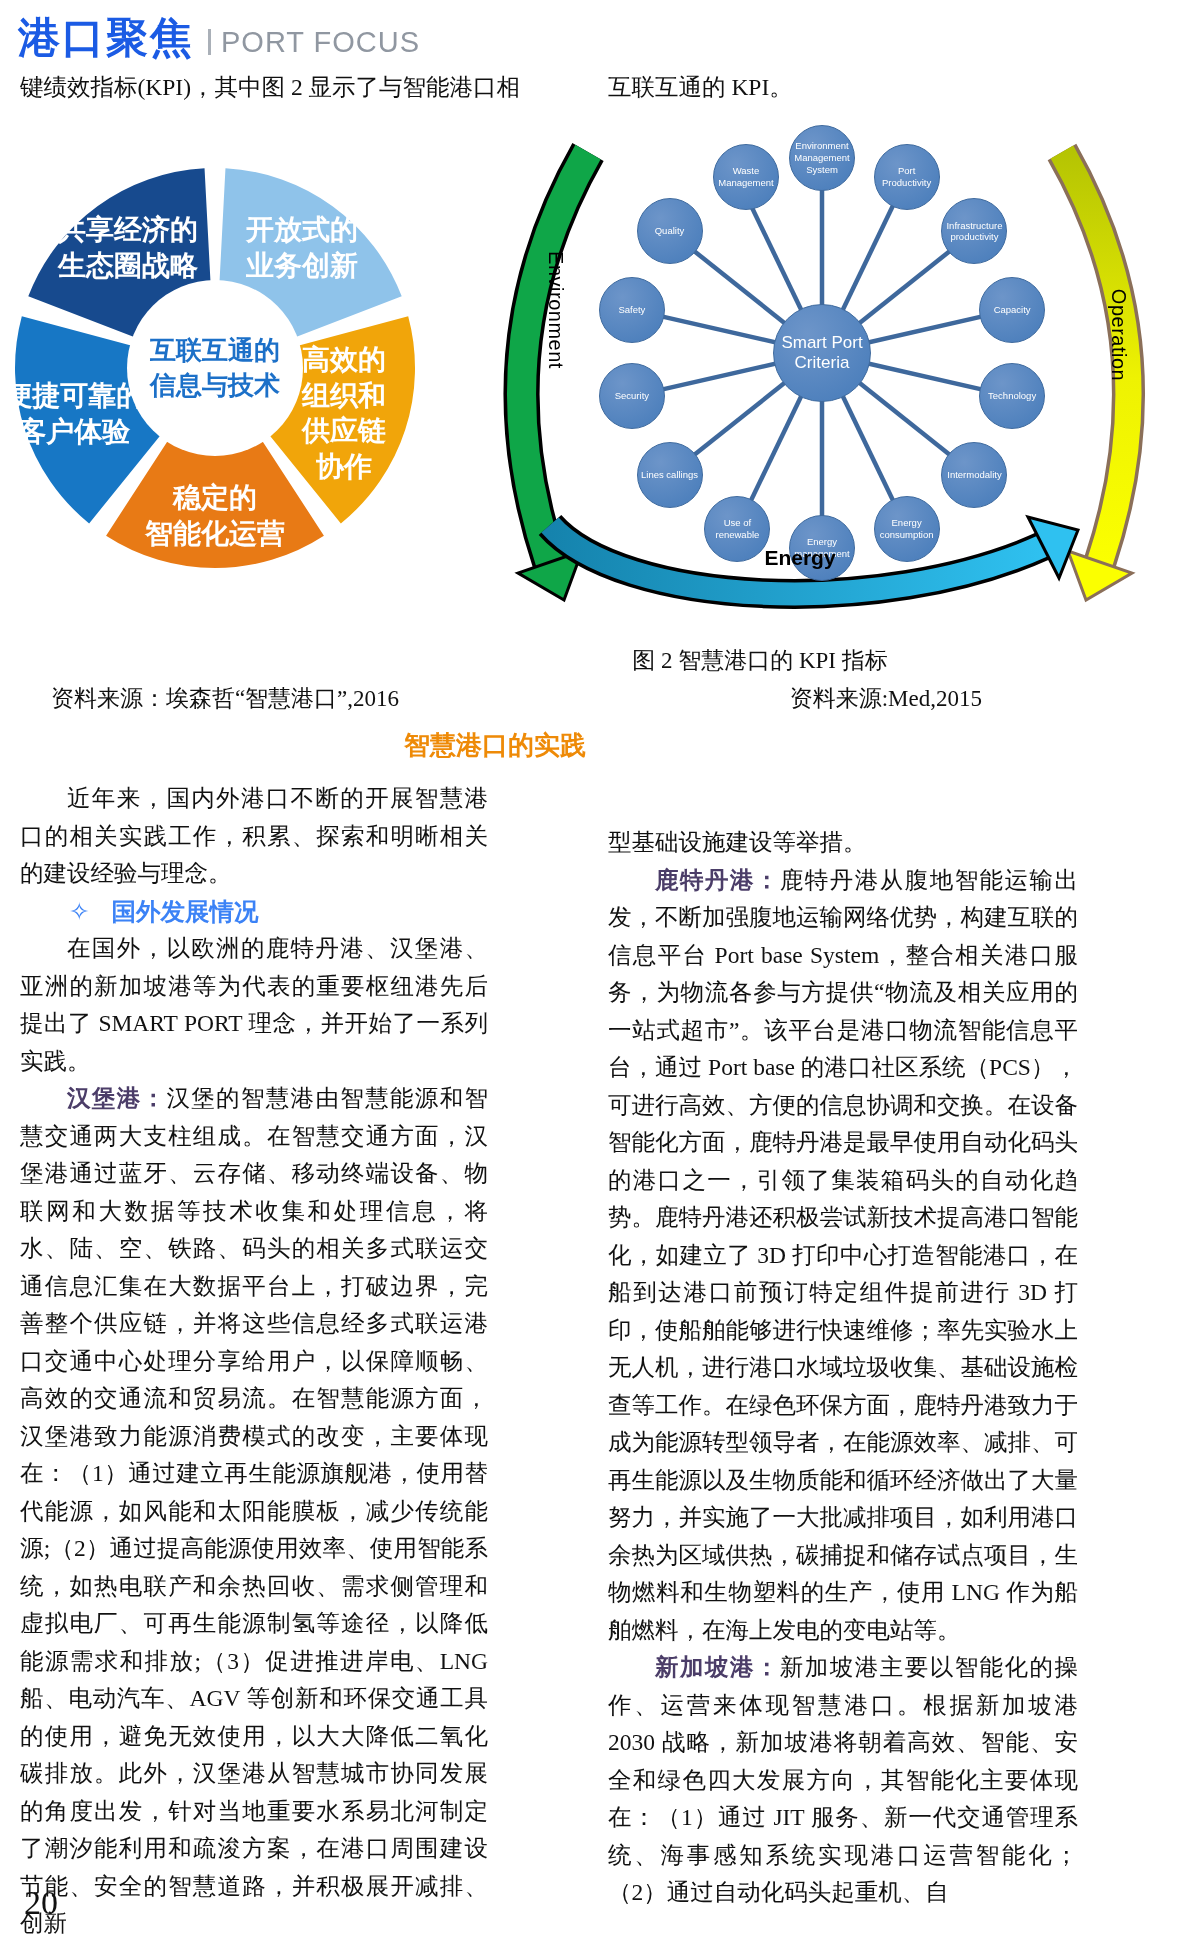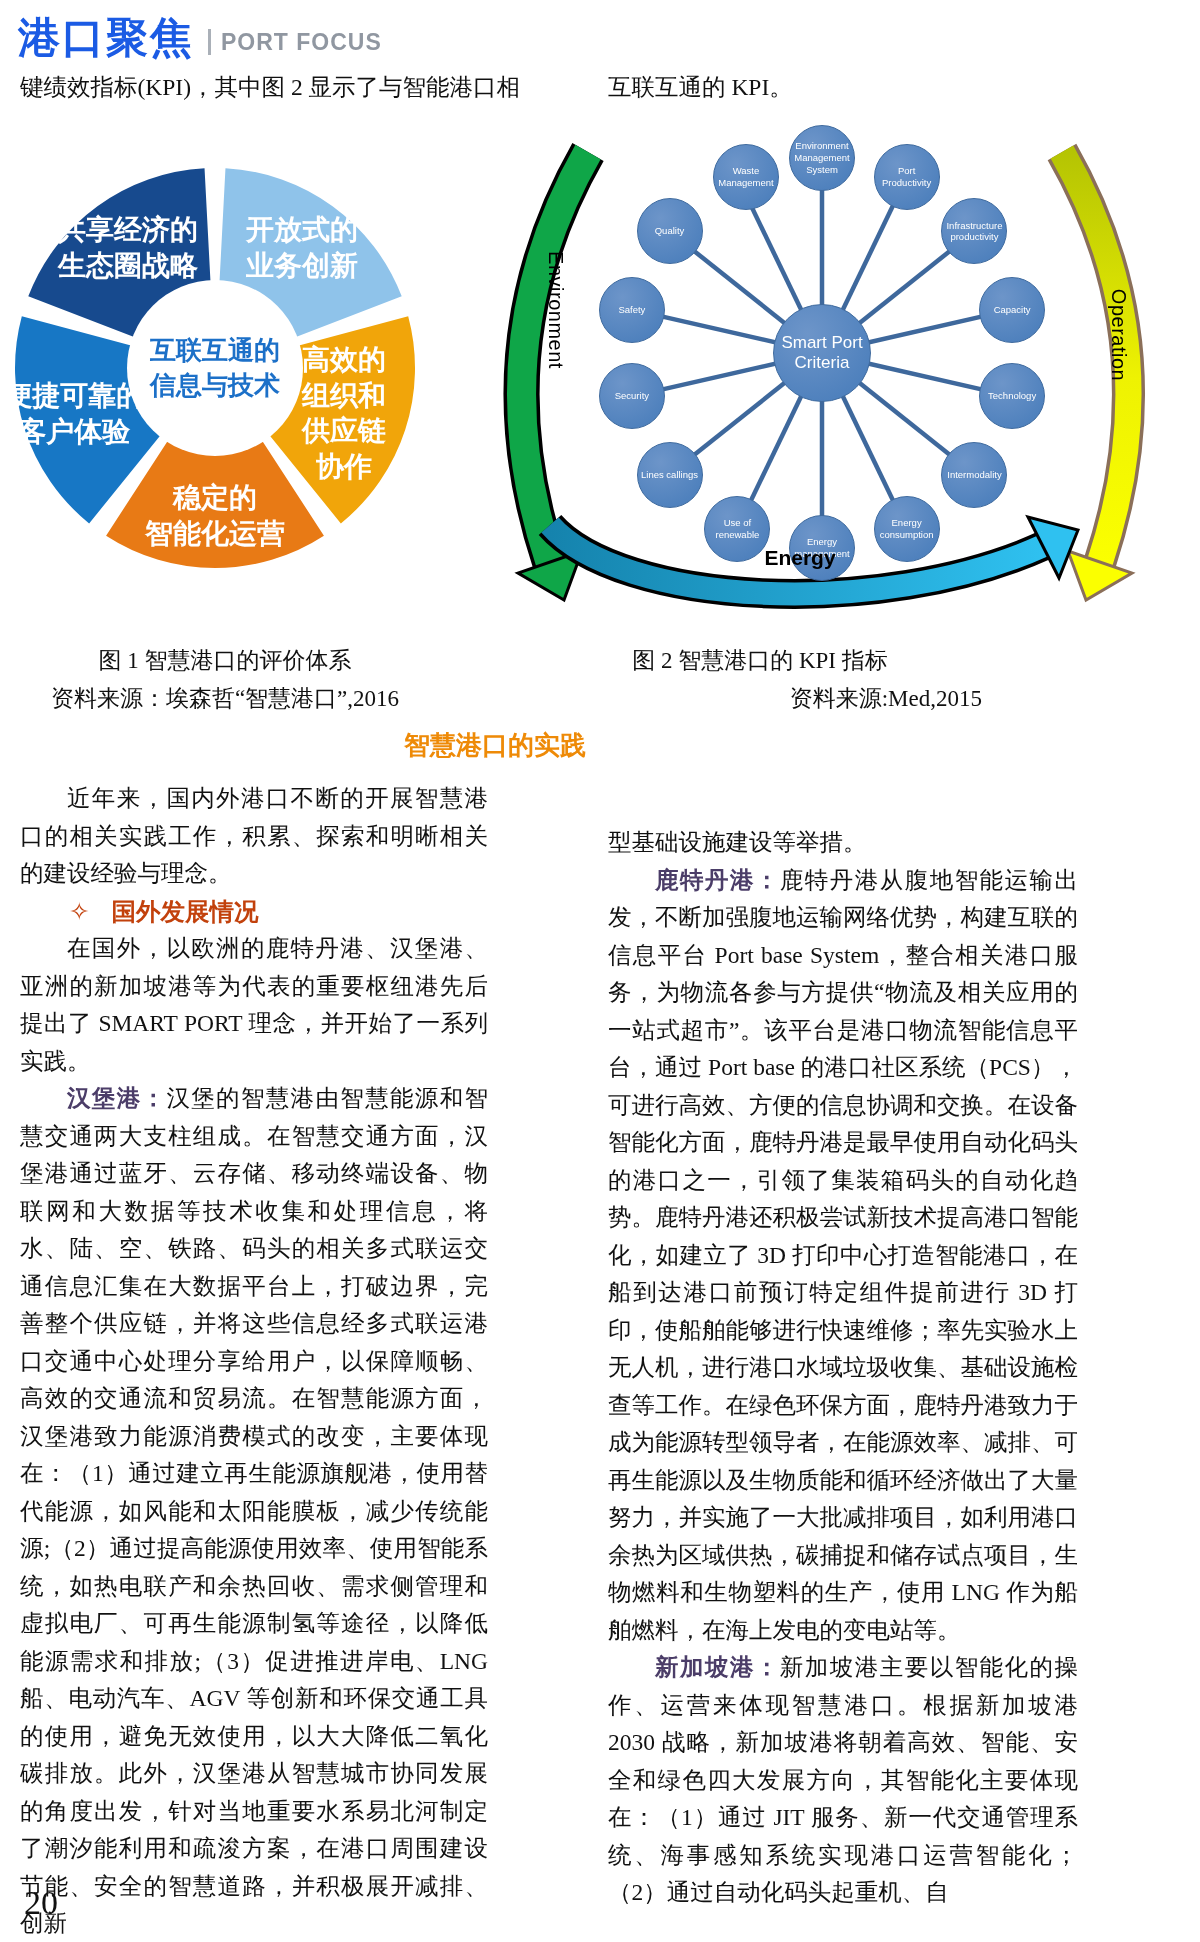--- a/index.html
+++ b/index.html
@@ -2,21 +2,21 @@
 <html><head>
 <meta charset="utf-8">
 <style>
   html,body{margin:0;padding:0;background:#e8e8e8;}
   #page{position:relative;width:1200px;height:1942px;background:#ffffff;margin:0 auto;overflow:hidden;
         font-family:"Liberation Serif","DejaVu Serif",serif;color:#111;}
   
   #header{position:absolute;left:18px;top:10px;display:flex;align-items:center;}
   #title-zh{font-family:"Liberation Sans","DejaVu Sans",sans-serif;font-weight:bold;font-size:42px;letter-spacing:2px;}
   #title-sep{display:inline-block;width:3px;height:26px;background:#aab0b8;margin:8px 10px 0 14px;}
-  #title-en{font-family:"Liberation Sans","DejaVu Sans",sans-serif;font-weight:bold;font-size:23px;color:#9097a1;margin-top:8px;letter-spacing:1px;}
+  #title-en{font-family:"Liberation Sans","DejaVu Sans",sans-serif;font-weight:normal;font-size:29px;color:#9097a1;margin-top:8px;letter-spacing:1px;}
   
   .intro-line{position:absolute;top:72px;font-size:23.5px;line-height:30px;}
   #intro-left{left:20px;width:520px;}
   #intro-right{left:608px;width:480px;}
   
   #fig1{position:absolute;left:10px;top:118px;width:430px;height:525px;}
   #fig1 svg{position:absolute;left:0;top:0;}
   .f1-label{position:absolute;transform:translate(-50%,-50%);color:#fff;
             font-family:"Liberation Sans","DejaVu Sans",sans-serif;font-weight:bold;font-size:28px;
             line-height:1.28;text-align:center;white-space:pre-line;}
@@ -45,21 +45,21 @@
   #section-title{position:absolute;left:20px;top:728px;width:950px;text-align:center;
            font-family:"Liberation Sans","DejaVu Sans",sans-serif;font-weight:bold;font-size:26px;}
   
   .col{position:absolute;top:780px;font-size:23.5px;line-height:37.5px;text-align:justify;}
   #col-left{left:20px;width:468px;}
   #col-right{left:608px;width:470px;}
   .body-p{margin:0;text-indent:2em;}
   .body-p.cont{text-indent:0;margin-top:44px;}
   .lead{font-family:"Liberation Sans","DejaVu Sans",sans-serif;font-weight:bold;color:#4b3d68;}
   .sub-head{margin:0;text-indent:2em;font-family:"Liberation Sans","DejaVu Sans",sans-serif;
-            font-weight:bold;color:#c2410c;font-size:24.5px;}
+            font-weight:bold;color:#3b82f6;font-size:24.5px;}
   .sub-head .marker{margin-right:.9em;font-weight:normal;}
   
   #page-number{position:absolute;left:24px;top:1884px;font-size:34px;text-align:right;}
 </style>
 </head>
 <body>
 
 <div id="page">
 
   <div id="header">
@@ -159,21 +159,20 @@
         <div class="kpi-node" style="left: 181.889px; top: 286.392px; background: radial-gradient(circle at 35% 30%, rgb(109, 149, 201), rgb(79, 129, 189) 75%);">Security</div>
         <div class="kpi-node" style="left: 181.889px; top: 199.608px; background: radial-gradient(circle at 35% 30%, rgb(109, 149, 201), rgb(79, 129, 189) 75%);">Safety</div>
         <div class="kpi-node" style="left: 219.543px; top: 121.419px; background: radial-gradient(circle at 35% 30%, rgb(109, 149, 201), rgb(79, 129, 189) 75%);">Quality</div>
         <div class="kpi-node" style="left: 296px; top: 67.3111px; background: radial-gradient(circle at 35% 30%, rgb(109, 149, 201), rgb(79, 129, 189) 75%);">Waste Management</div>
       </div>
     <div class="v-label" style="left:105px;top:200px;">Environment</div>
     <div class="v-label" style="left:668px;top:225px;">Operation</div>
     <div id="energy-label" style="left:350px;top:448px;">Energy</div>
   </div>
 
-  <div class="caption" id="fig1-caption">图 1 智慧港口的评价体系</div>
   <div class="caption" id="fig1-source">资料来源：埃森哲“智慧港口”,2016</div>
   <div class="caption" id="fig2-caption">图 2 智慧港口的 KPI 指标</div>
   <div class="caption" id="fig2-source">资料来源:Med,2015</div>
 
   <div id="section-title" style="color: rgb(238, 138, 7);">智慧港口的实践</div>
 
   <div class="col" id="col-left">
       <p class="body-p">近年来，国内外港口不断的开展智慧港口的相关实践工作，积累、探索和明晰相关的建设经验与理念。</p>
       <p class="sub-head"><span class="marker">✧</span><span>国外发展情况</span></p>
       <p class="body-p">在国外，以欧洲的鹿特丹港、汉堡港、亚洲的新加坡港等为代表的重要枢纽港先后提出了 SMART PORT 理念，并开始了一系列实践。</p>

